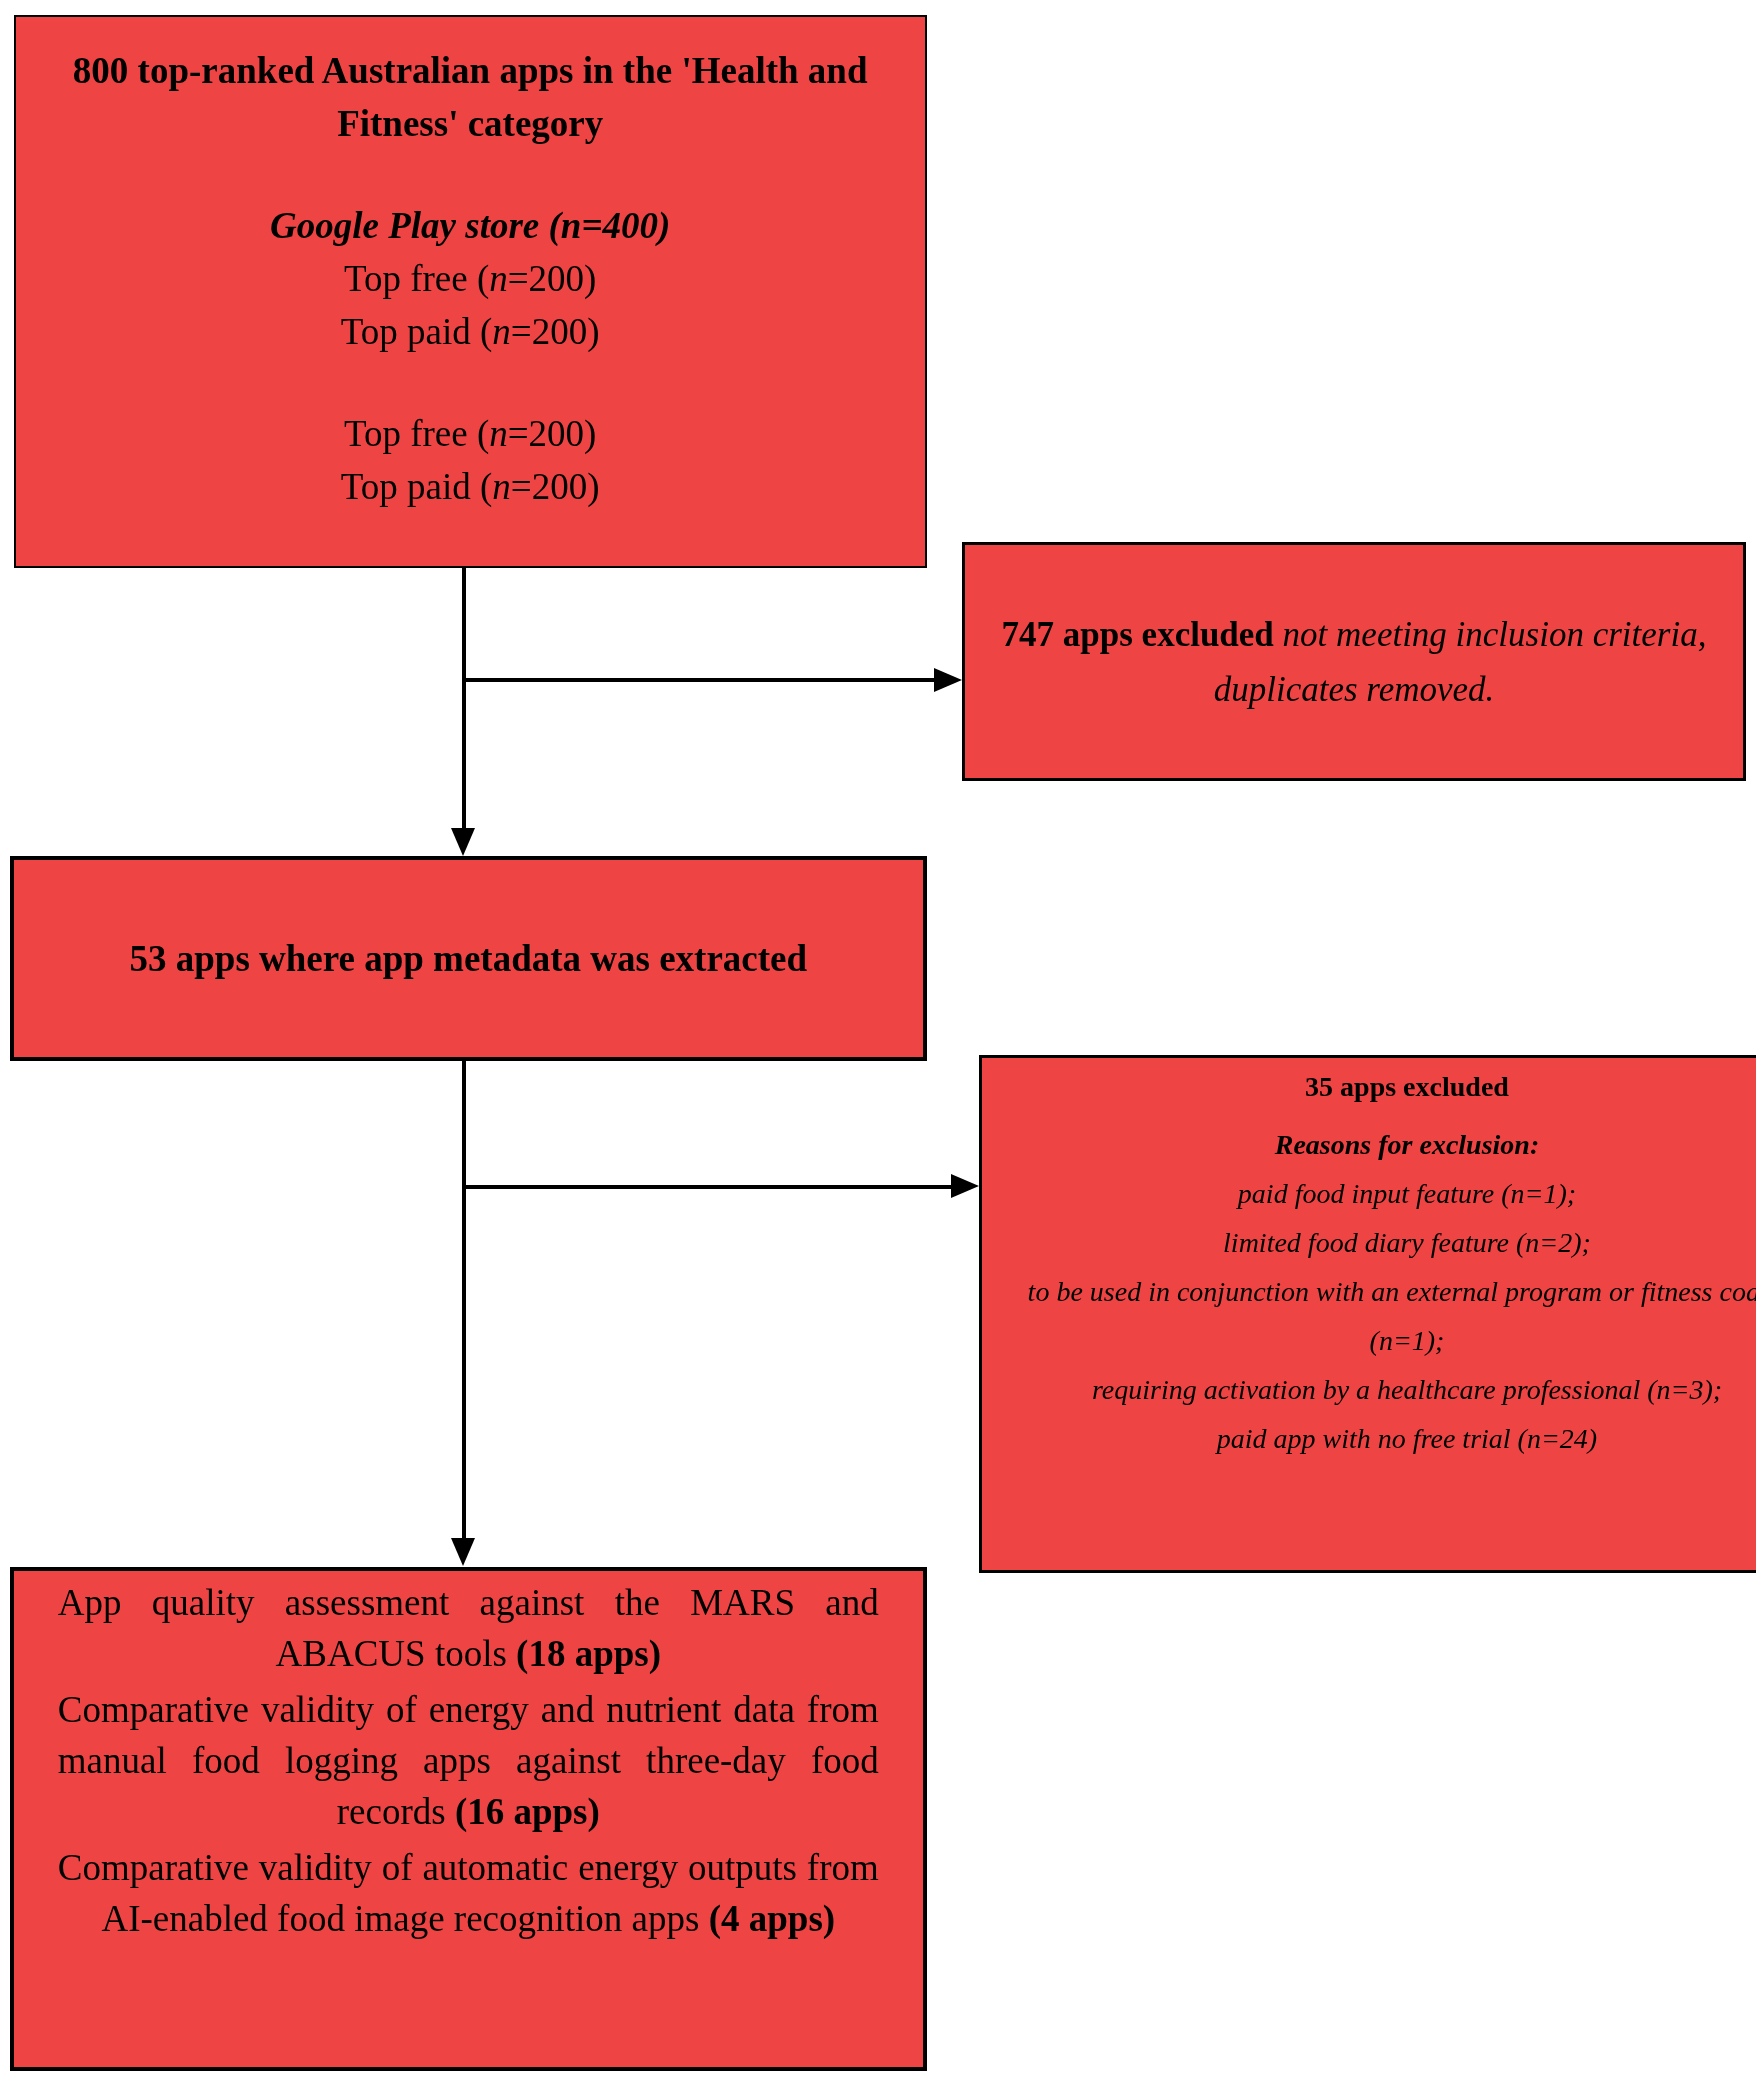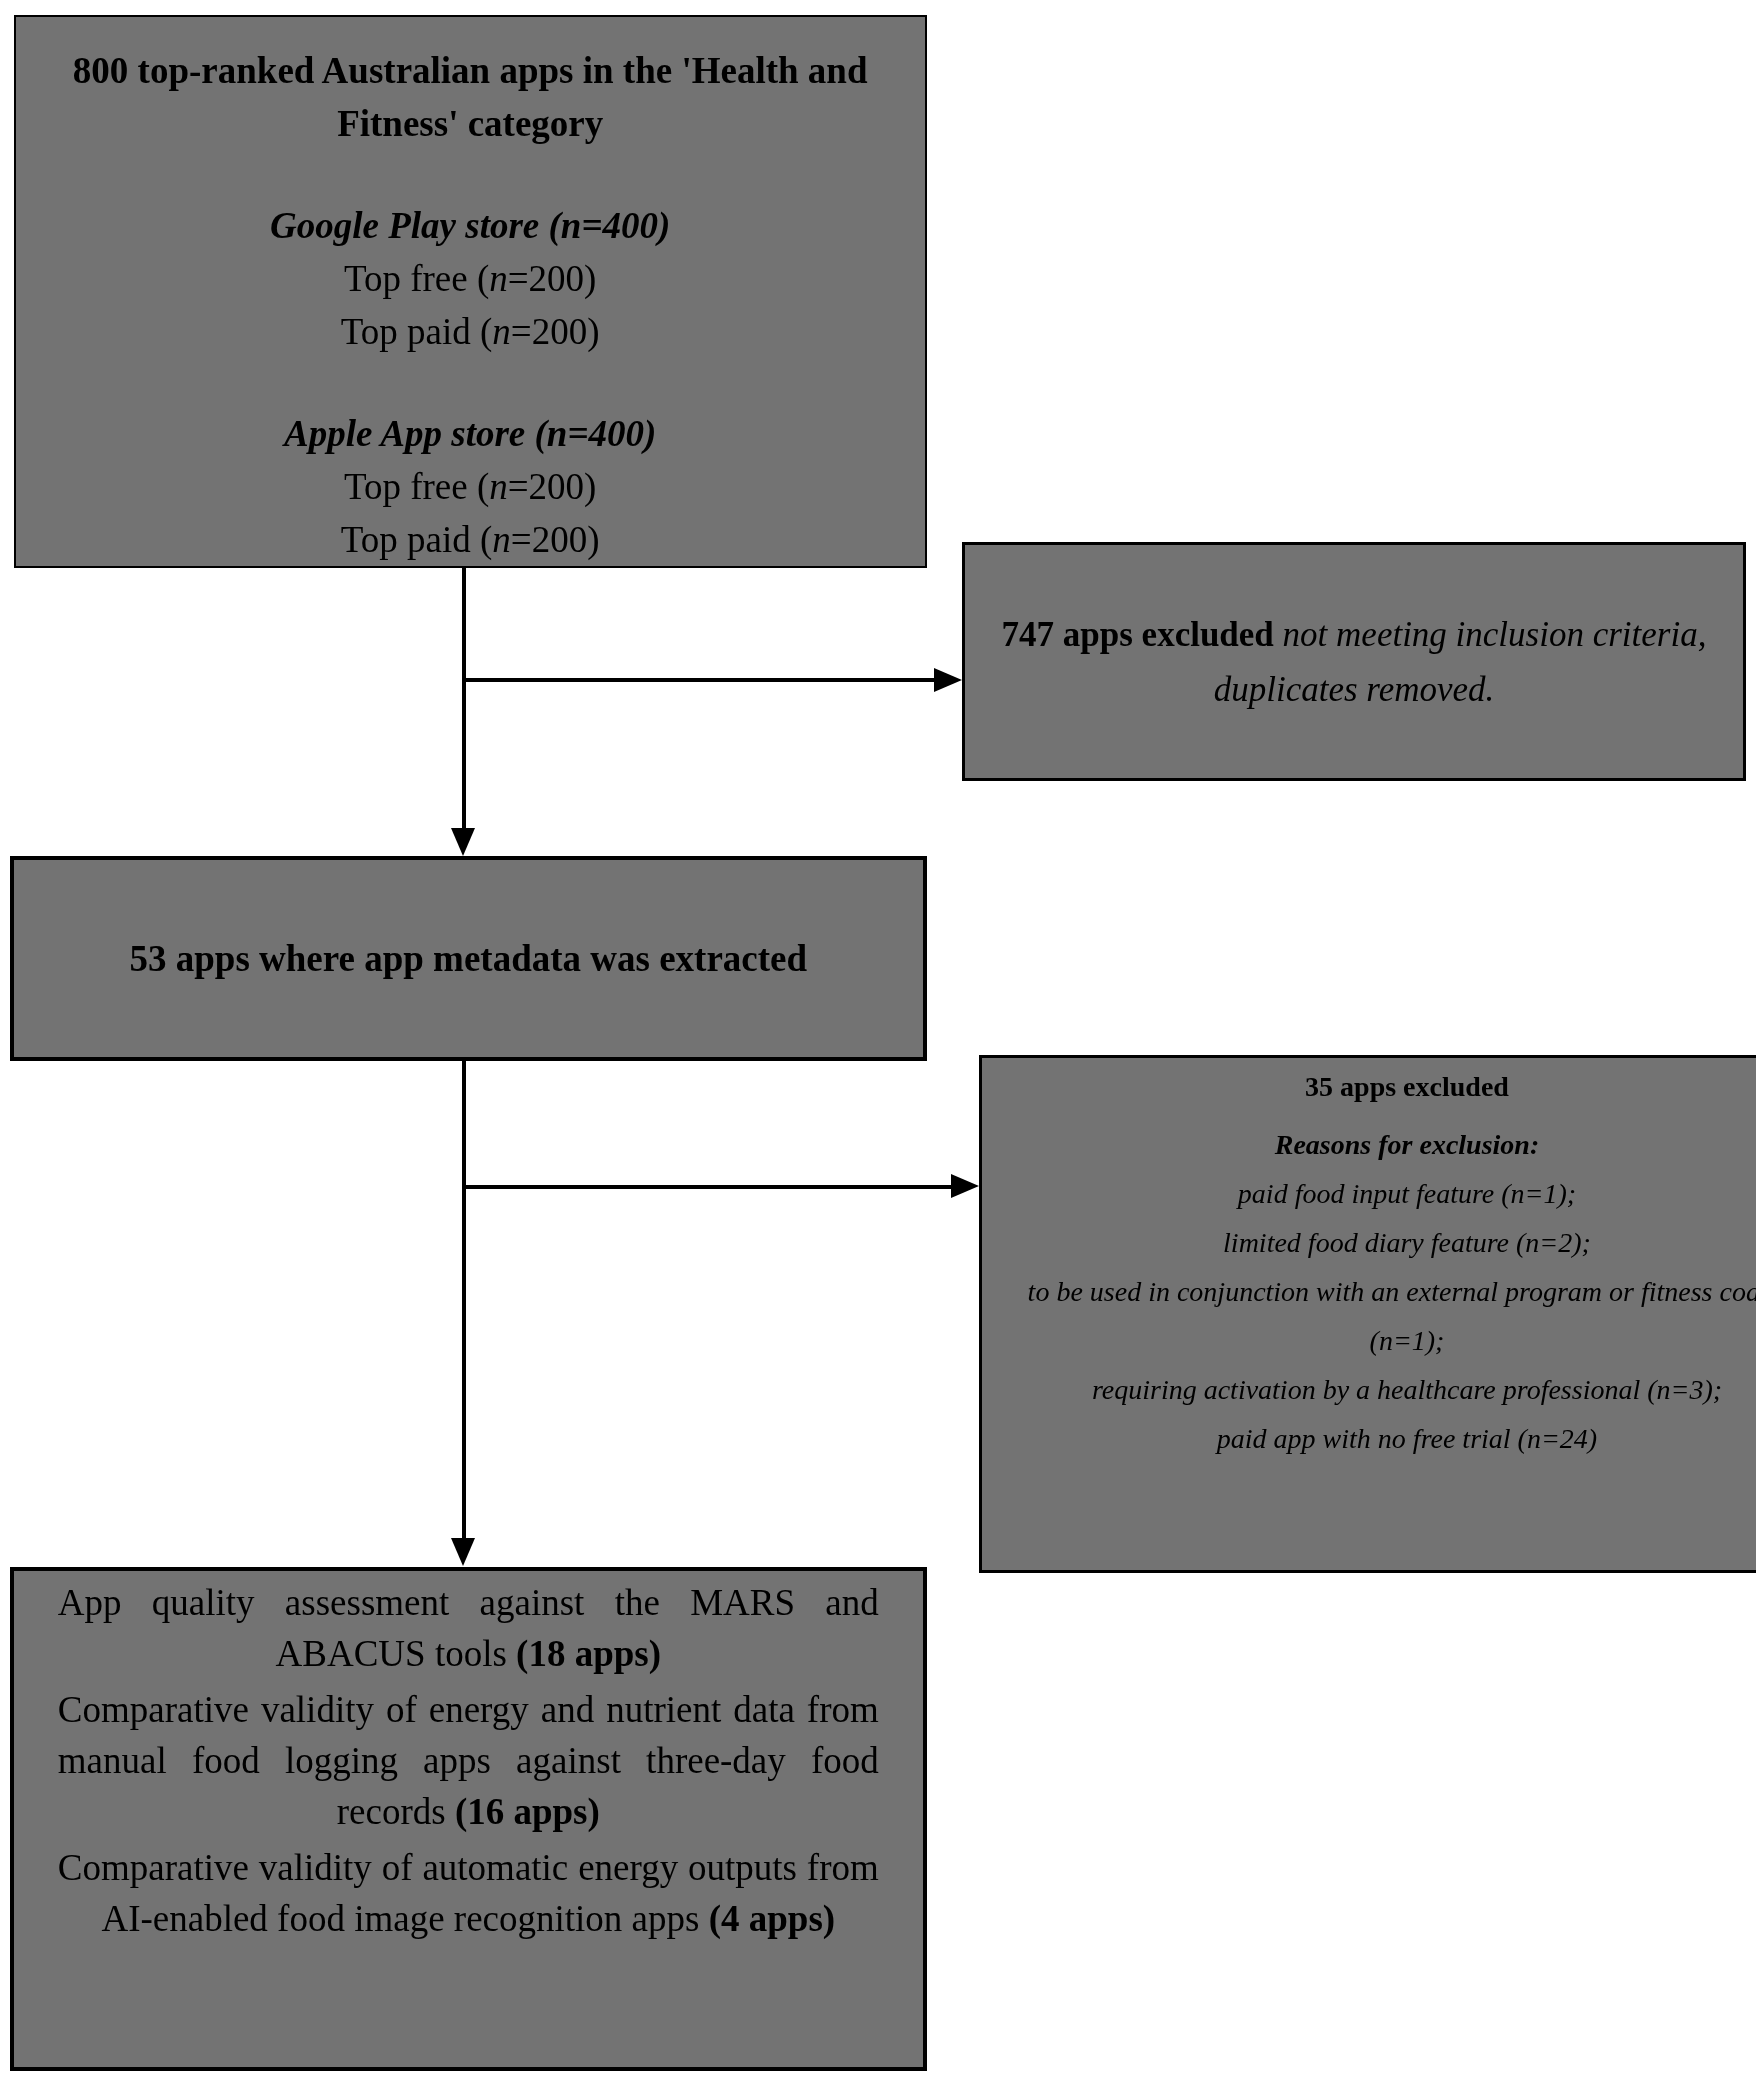--- a/index.html
+++ b/index.html
@@ -6,21 +6,21 @@
   .canvas{
     position:relative;
     width:1757px;height:2077px;
     background:#ffffff;
     color:#000000;
     font-family:"Liberation Serif","DejaVu Serif",serif;
   }
   .box{
     position:absolute;
     box-sizing:border-box;
-    background:#737373;
+    background:#ef4444;
     border:3.9px solid #000000;
     text-align:center;
   }
   .b{font-weight:bold;}
   .i{font-style:italic;}
   .bi{font-weight:bold;font-style:italic;}
 
   
   .box-source{
     left:13.7px;top:14.6px;width:913px;height:553px;
@@ -88,21 +88,20 @@
   <div class="box box-source">
     <div class="b">800 top-ranked Australian apps in the 'Health and Fitness' category</div>
     <div class="group">
       <div class="bi">Google Play store (n=400)</div>
       <div>
           <div class="line-text"><span>Top free (</span><span class="i">n</span><span>=200)</span></div>
           <div class="line-text"><span>Top paid (</span><span class="i">n</span><span>=200)</span></div>
         </div>
     </div>
     <div class="group">
-      <div class="bi">Apple App store (n=400)</div>
       <div>
           <div class="line-text"><span>Top free (</span><span class="i">n</span><span>=200)</span></div>
           <div class="line-text"><span>Top paid (</span><span class="i">n</span><span>=200)</span></div>
         </div>
     </div>
   </div>
 
   <div class="line v1"></div>
   <div class="line h1"></div>
   <div class="line v2"></div>

